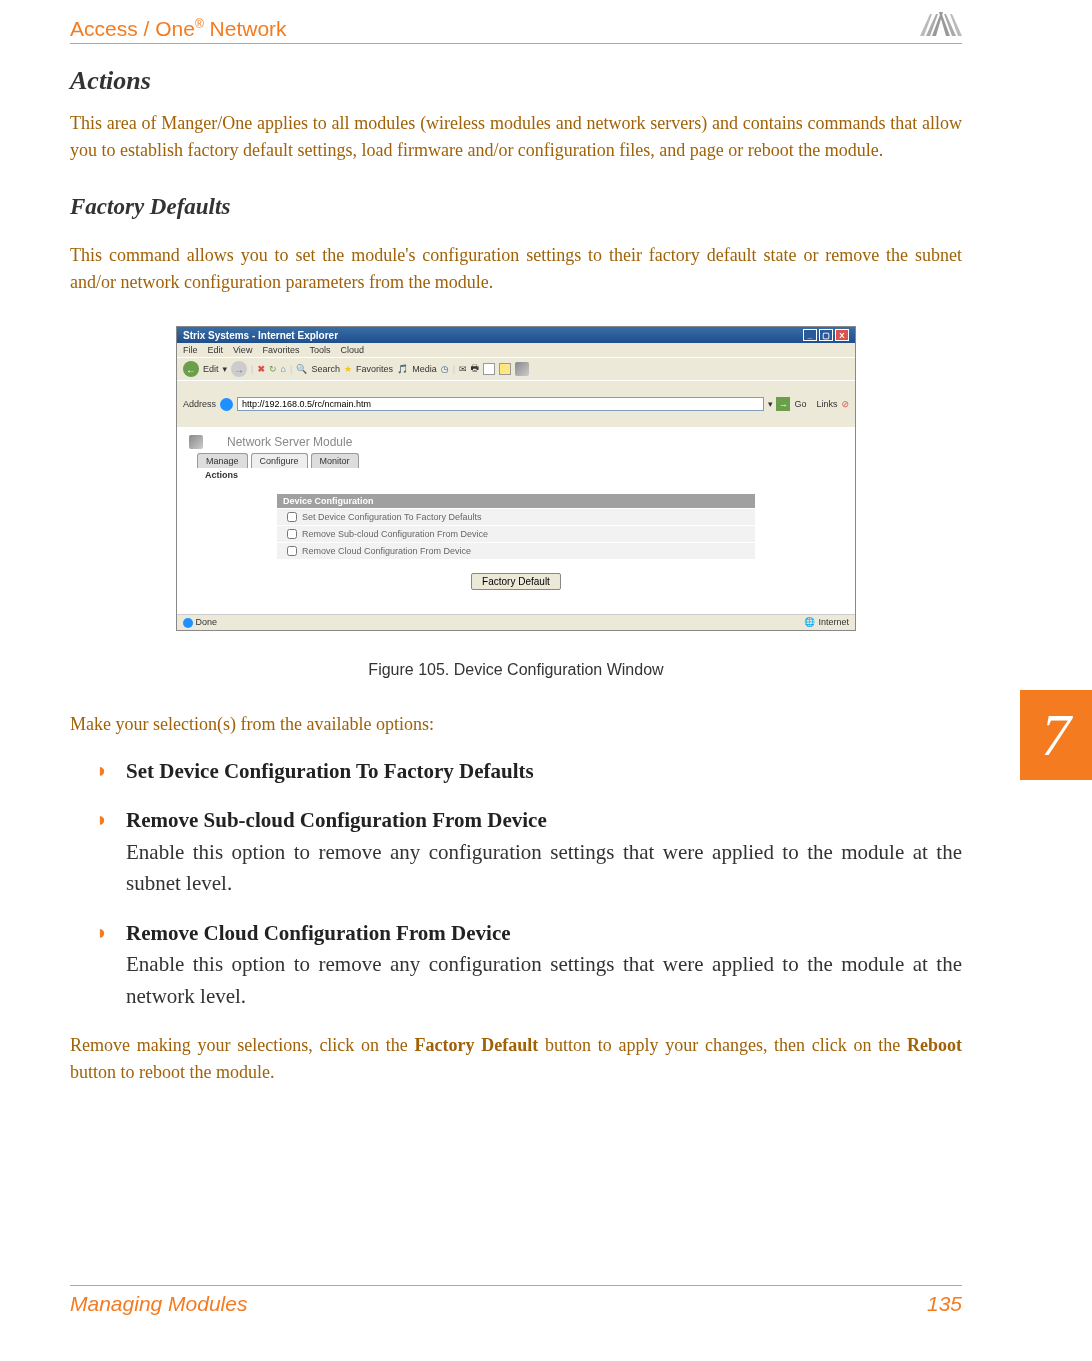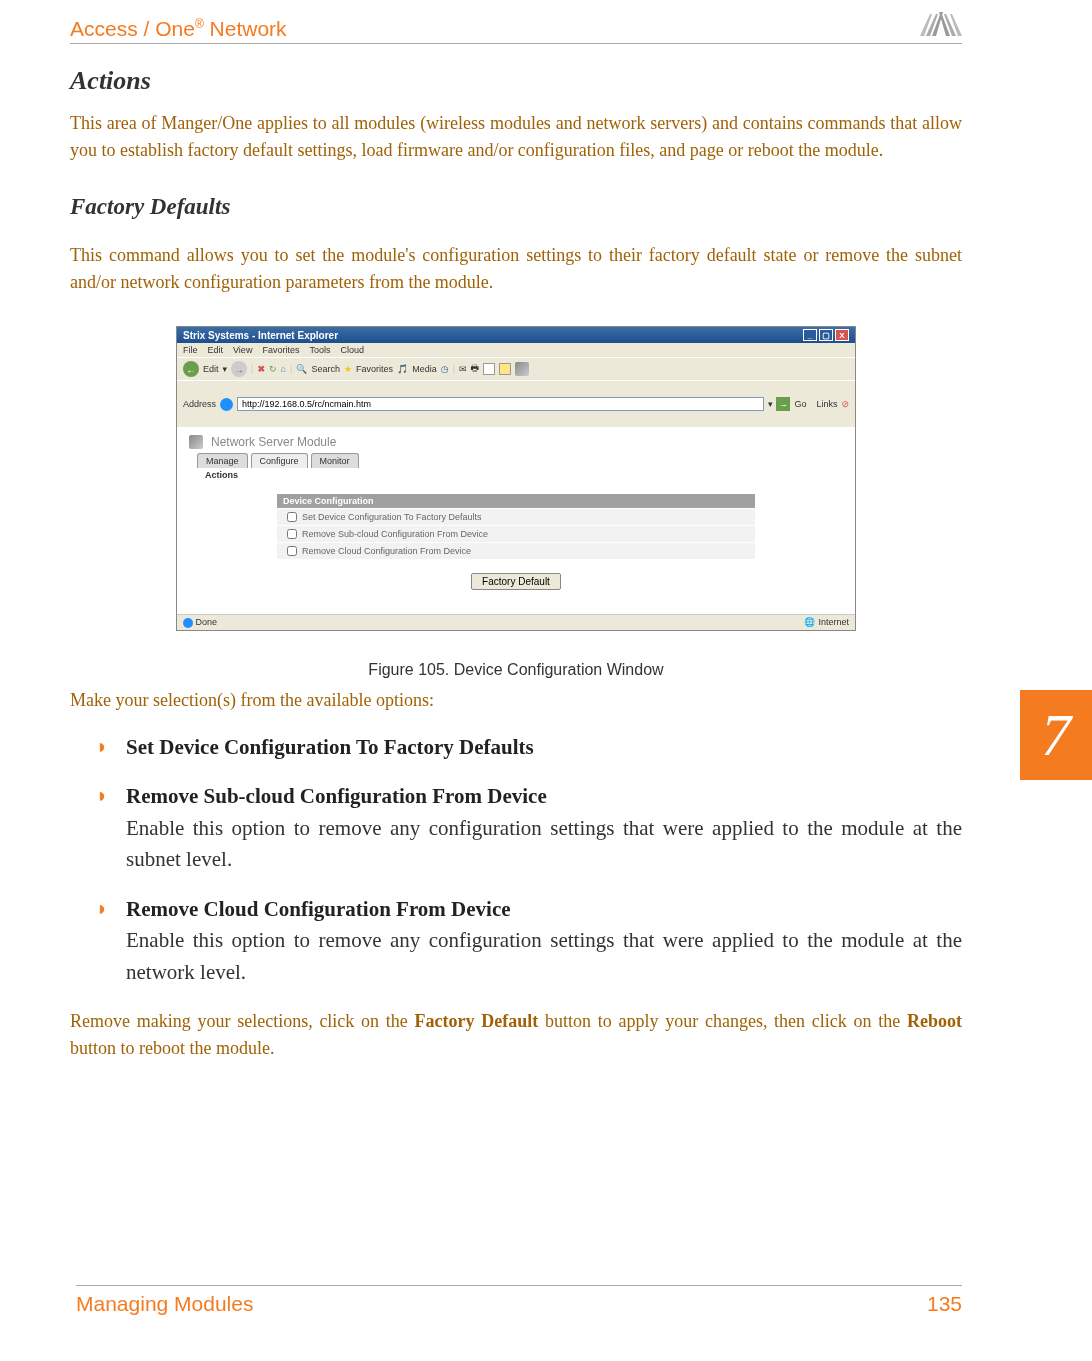--- a/index.html
+++ b/index.html
@@ -165,21 +165,21 @@
     .ss-content {
       background: #fff;
       min-height: 160px;
     }
     .ss-mod-header {
       padding: 8px 12px 4px;
       color: #888;
       font-size: 12px;
       display: flex;
       align-items: center;
-      gap: 8px;
+      gap: 24px;
     }
     .ss-tabs {
       display: flex;
       gap: 3px;
       padding: 0 20px;
     }
     .ss-tabs .tab {
       background: #ddd;
       border: 1px solid #999;
       border-bottom: none;
@@ -248,21 +248,21 @@
       font-size: 9px;
       border-top: 1px solid #ccc;
       color: #333;
     }
     .figure-caption {
       text-align: center;
       font-family: Arial, Helvetica, sans-serif;
       font-size: 16px;
       color: #333;
       margin-top: 10px;
-      margin-bottom: 8px;
+      margin-bottom: 32px;
     }
     .list {
       margin-bottom: 20px;
     }
     .list-item {
       position: relative;
       padding-left: 56px;
       margin-bottom: 18px;
     }
     .bullet {
@@ -296,29 +296,30 @@
       font-size: 60px;
       font-family: 'Palatino Linotype', Georgia, serif;
       font-style: italic;
       display: flex;
       align-items: center;
       justify-content: center;
     }
     .footer-line {
       position: absolute;
       bottom: 45px;
-      left: 76px;
+      left: 70px;
       right: 130px;
       border-top: 1px solid #aaa;
       padding-top: 6px;
       display: flex;
       justify-content: space-between;
       font-family: Arial, Helvetica, sans-serif;
       font-size: 21px;
       color: #F47B20;
+      font-style: italic;
     }
     .x-icon {
       display: inline-block;
       width: 14px;
       height: 14px;
       background: linear-gradient(135deg, #888 0%, #ccc 100%);
       border-radius: 2px;
     }
     .ie-icon {
       display: inline-block;

